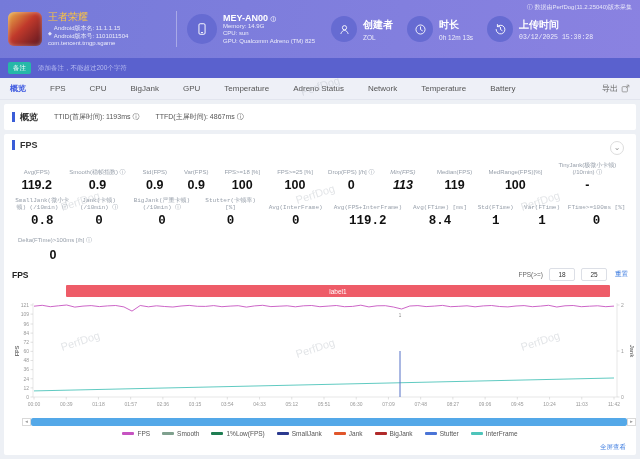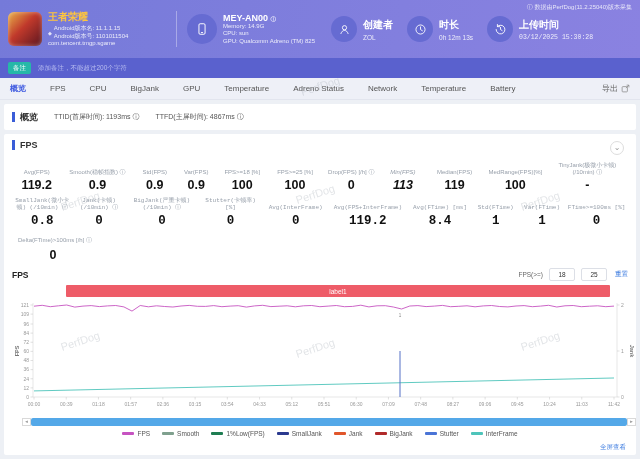--- a/index.html
+++ b/index.html
@@ -7,21 +7,21 @@
     font-family:"Liberation Sans","DejaVu Sans",sans-serif; background:#edf0f5; }
 
   
   .header { position:relative; height:58px; padding:0 8px;
     background:linear-gradient(100deg,#757ad9 0%,#8a82e1 100%);
     display:flex; align-items:center; color:#fff; }
   .app-icon { width:34px; height:34px; border-radius:6px; flex:none;
     background:linear-gradient(135deg,#e8b24a 0%,#c0392b 45%,#5a1520 100%);
     box-shadow:inset 0 0 4px rgba(255,255,255,.4); }
   .app-col { margin-left:6px; width:118px; flex:none; }
-  .app-title { font-size:10px; font-weight:bold; color:#ffc53d; }
+  .app-title { font-size:10px; font-weight:normal; color:#ffc53d; }
   .app-vers { display:flex; align-items:center; margin-top:1px; }
   .bullet { font-size:5px; color:rgba(255,255,255,.8); margin-right:2px; }
   .tiny { font-size:6px; line-height:7.5px; color:rgba(255,255,255,.85); white-space:nowrap; }
   .hdr-div { width:1px; height:36px; background:rgba(255,255,255,.35); margin:0 10px; flex:none; }
   .info-block { display:flex; align-items:center; flex:none; }
   .icon-circle { width:26px; height:26px; border-radius:50%; background:#666bd2;
     display:flex; align-items:center; justify-content:center; flex:none; }
   .icon-circle.big { width:30px; height:30px; }
   .ib-col { margin-left:6px; }
   .ib-label { font-size:10px; font-weight:bold; color:#fff; white-space:nowrap; }

